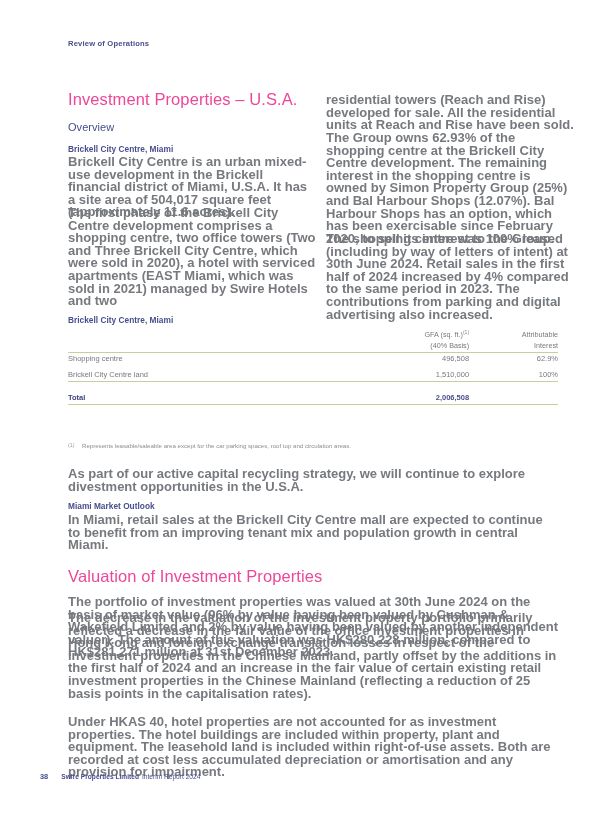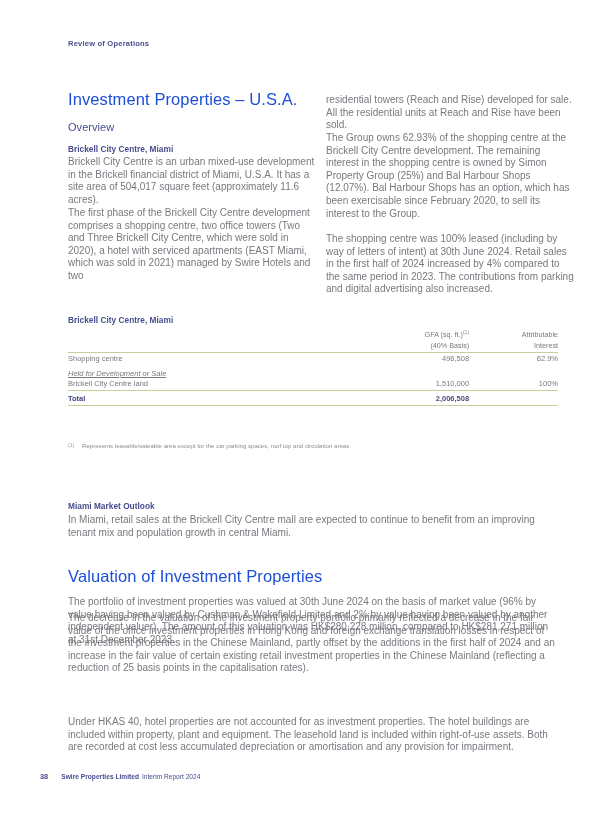--- a/index.html
+++ b/index.html
@@ -33,21 +33,21 @@
     color: #4b4f8d;
     font-weight: 700;
   }
 
   
   .h1 {
     position: absolute;
     left: 56px;
     font-size: 16.5px;
     font-weight: 400;
-    color: #1d4ed8;
+    color: #ec4899;
     letter-spacing: 0.1px;
     white-space: nowrap;
   }
   .h1-main { top: 90px; }
   .h1-val  { top: 567px; }
 
   .h2 {
     position: absolute;
     left: 56px;
     top: 121px;
@@ -64,24 +64,25 @@
     letter-spacing: 0.02px;
   }
   .h3-abs { position: absolute; left: 56px; }
   .h3-bcc      { top: 144px; }
   .h3-table    { top: 315px; }
   .h3-outlook  { top: 501px; }
 
   
   .p {
     position: absolute;
-    font-size: 10px;
+    font-size: 13px;
     line-height: 12.6px;
     color: #76797e;
     text-align: left;
+    font-weight: bold;
   }
   .col-l { left: 56px; width: 248px; }
   .col-r { left: 314px; width: 248px; }
   .full  { left: 56px; width: 490px; }
 
   .pL1 { top: 156px; }
   .pL2 { top: 207px; }
 
   .pR1 { top: 94px; }
   .pR2 { top: 132px; }
@@ -154,21 +155,21 @@
     font-style: italic;
     text-decoration: underline;
     font-size: 7.5px;
     color: #76797e;
     padding-top: 7px;
   }
   .data-row td { padding-top: 1.5px; padding-bottom: 1.5px; }
   .total-row td {
     font-weight: 700;
     color: #4a4f86;
-    padding-top: 3px;
+    padding-top: 11px;
     padding-bottom: 2.5px;
   }
   .total-row .c-label { color: #3f4480; }
   .spacer-row td { height: 4px; font-size: 0; line-height: 0; }
 
   
   .footer {
     position: absolute;
     left: 28px;
     top: 772px;
@@ -231,42 +232,38 @@
       <tr class="data-row">
         <td class="c-label">Shopping centre</td>
         <td class="c-gfa">496,508</td>
         <td class="c-int">62.9%</td>
       </tr>
       <tr class="spacer-row">
         <td></td>
         <td></td>
         <td></td>
       </tr>
-      <tr>
-        <td class="c-label subhead"><span>Held for Development or Sale</span></td>
-        <td class="c-gfa"></td>
-        <td class="c-int"></td>
-      </tr>
       <tr class="data-row">
         <td class="c-label rule-green">Brickell City Centre land</td>
         <td class="c-gfa rule-green">1,510,000</td>
         <td class="c-int rule-green">100%</td>
       </tr>
       <tr class="total-row">
         <td class="c-label rule-green">Total</td>
         <td class="c-gfa rule-green">2,006,508</td>
         <td class="c-int rule-green"></td>
       </tr>
     </tbody>
   </table>
 
   <div class="footnote">
     <span class="fn-mark">(1)</span><span class="fn-text">Represents leasable/saleable area except for the car parking spaces, roof top and circulation areas.</span>
   </div>
 
+  <div class="p full p-capital">As part of our active capital recycling strategy, we will continue to explore divestment opportunities in the U.S.A.</div>
 
   <div class="h3 h3-abs h3-outlook">Miami Market Outlook</div>
 
   <div class="p full p-outlook">In Miami, retail sales at the Brickell City Centre mall are expected to continue to benefit from an improving tenant mix and population growth in central Miami.</div>
 
   <div class="h1 h1-val">Valuation of Investment Properties</div>
 
   <div class="p full p-val1">The portfolio of investment properties was valued at 30th June 2024 on the basis of market value (96% by value having been valued by Cushman &amp; Wakefield Limited and 2% by value having been valued by another independent valuer). The amount of this valuation was HK$280,228 million, compared to HK$281,271 million at 31st December 2023.</div>
   <div class="p full p-val2">The decrease in the valuation of the investment property portfolio primarily reflected a decrease in the fair value of the office investment properties in Hong Kong and foreign exchange translation losses in respect of the investment properties in the Chinese Mainland, partly offset by the additions in the first half of 2024 and an increase in the fair value of certain existing retail investment properties in the Chinese Mainland (reflecting a reduction of 25 basis points in the capitalisation rates).</div>
   <div class="p full p-val3">Under HKAS 40, hotel properties are not accounted for as investment properties. The hotel buildings are included within property, plant and equipment. The leasehold land is included within right-of-use assets. Both are recorded at cost less accumulated depreciation or amortisation and any provision for impairment.</div>

